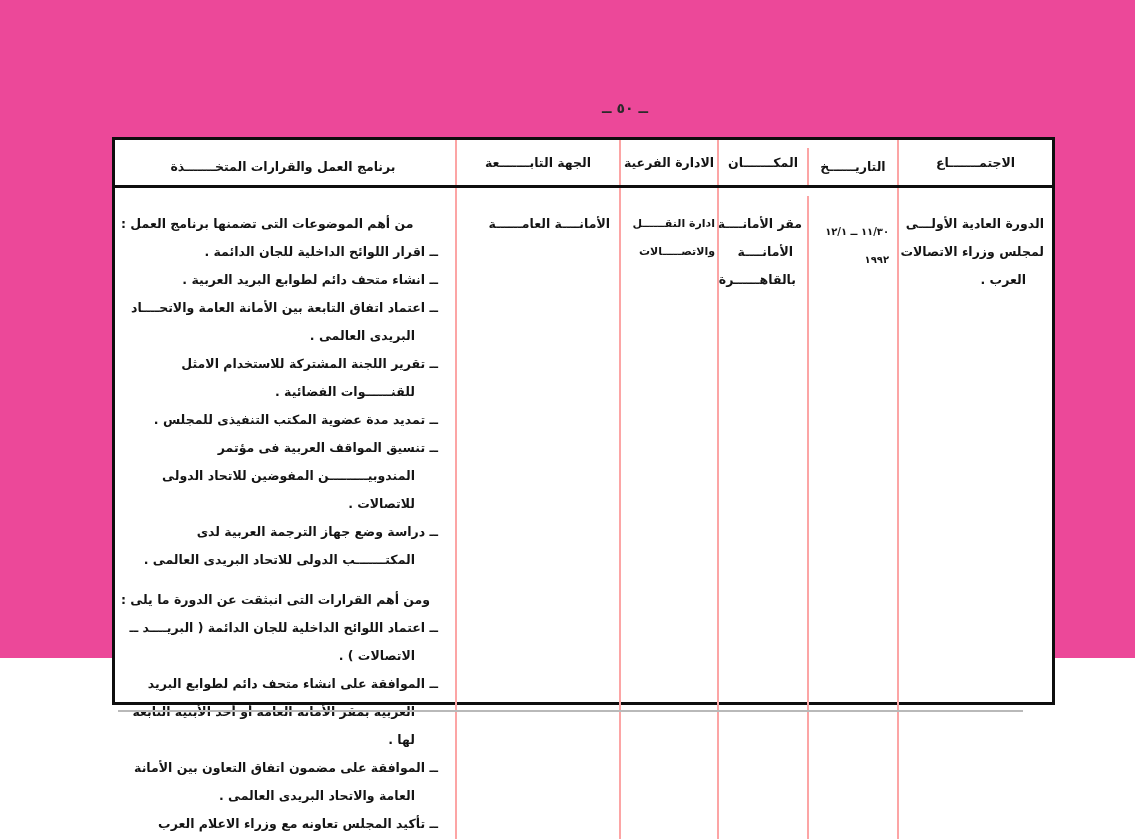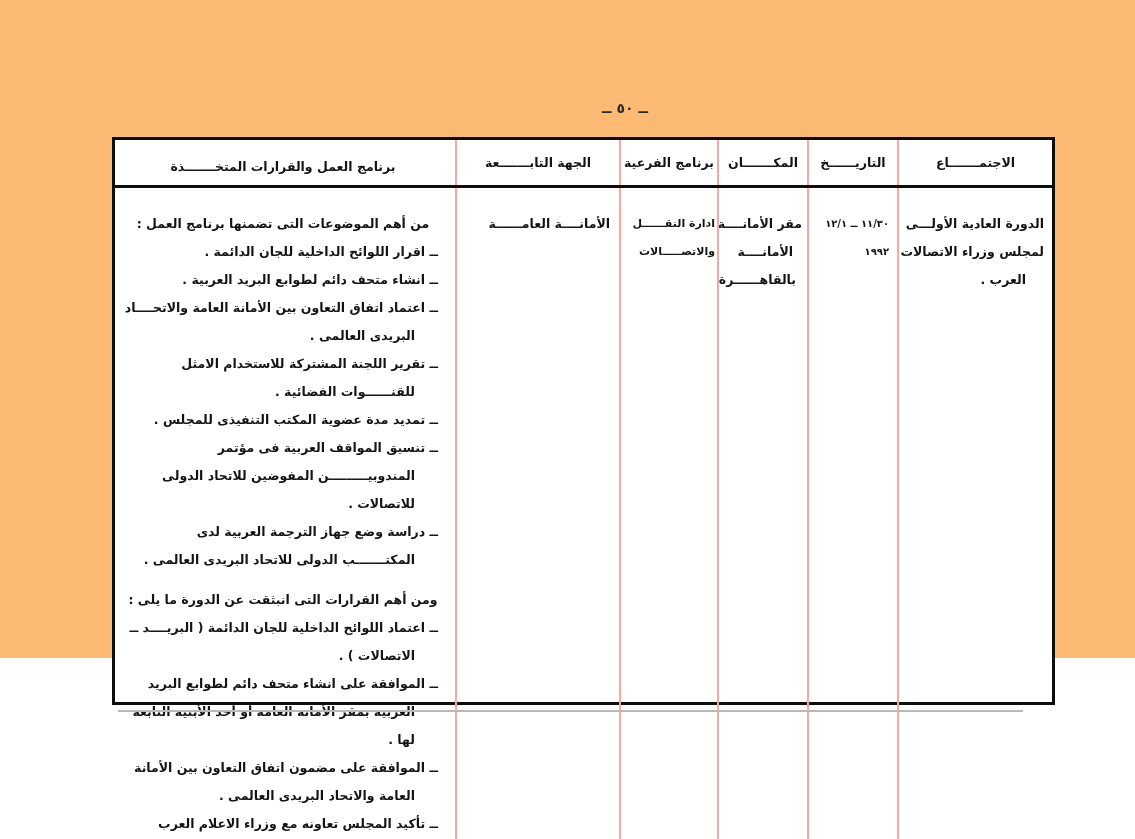--- a/index.html
+++ b/index.html
@@ -1,39 +1,39 @@
 <!DOCTYPE html>
 <html lang="ar"><head>
 <meta charset="utf-8">
 <style>
   * { margin:0; padding:0; box-sizing:border-box; }
   html,body { width:1135px; height:839px; background:#ffffff; overflow:hidden;
               font-family:"DejaVu Sans", sans-serif; color:#141414; }
-  .page { position:relative; width:1135px; height:658px; background:#fdba74; }
+  .page { position:relative; width:1135px; height:658px; background:#ec4899; }
 
   .page-number { position:absolute; top:100px; left:575px; width:100px;
                  text-align:center; font-size:14px; font-weight:bold;
                  letter-spacing:2px; color:#2a2a2a; }
 
   .doc-table { position:absolute; top:137px; left:112px; width:943px; height:568px;
                border:3px solid #0e0e0e; direction:rtl;
                display:flex; flex-direction:column; background:#fff; }
 
   .scan-shadow { position:absolute; top:710px; left:118px; width:905px; height:2px;
                  background:#b9b9b9; }
 
   .t-row { display:flex; width:100%; }
   .header-row { height:48px; border-bottom:3px solid #0e0e0e; }
   .body-row { flex:1 1 auto; }
 
   .cell { flex:0 0 auto; }
   .t-row .cell:not(:last-child) { border-left:2px solid #fca5a5; }
 
   .col-meeting { width:155px; }
-  .col-date    { width:90px;  }
+  .col-date    { width:90px;margin-top:8px;  }
   .col-place   { width:90px;  }
   .col-dept    { width:98px;  }
   .col-entity  { width:164px; }
   .col-program { flex:1 1 auto; }
 
   .header-row .cell { display:flex; align-items:center; justify-content:center;
                       font-size:12.5px; font-weight:bold; white-space:nowrap;
                       overflow:hidden; }
 
   .body-row .cell { padding-top:22px; font-size:12.5px; font-weight:bold;
@@ -48,39 +48,39 @@
 
   .col-place .line { padding-right:5px; }
   .col-place .line:nth-child(2) { padding-right:14px; }
   .col-place .line:nth-child(3) { padding-right:11px; }
 
   .col-dept .line { padding-right:2px; padding-left:2px; font-size:11px; }
 
   .col-entity .line { padding-right:9px; }
 
   .col-program { padding:22px 10px 14px 6px; }
-  .program-intro { text-align:center; line-height:28px; }
+  .program-intro { text-align:left; line-height:28px; }
   .program-intro-2 { margin-top:12px; }
   .program-item { text-align:right; line-height:28px;
                   padding-right:30px; text-indent:-23px; }
 </style>
 </head>
 <body>
 
 <div class="page">
 
   <div class="page-number">ــ ٥٠ ــ</div>
 
   <div class="doc-table" dir="rtl">
 
     <div class="t-row header-row">
       <div class="cell col-meeting">الاجتمـــــــاع</div>
       <div class="cell col-date">التاريــــــخ</div>
       <div class="cell col-place">المكـــــــان</div>
-      <div class="cell col-dept">برنامج الفرعية</div>
+      <div class="cell col-dept">الادارة الفرعية</div>
       <div class="cell col-entity">الجهة التابـــــــعة</div>
       <div class="cell col-program">برنامج العمل والقرارات المتخـــــــذة</div>
     </div>
 
     <div class="t-row body-row">
 
       <div class="cell col-meeting">
         <div class="line">الدورة العادية الأولـــى</div>
         <div class="line">لمجلس وزراء الاتصالات</div>
         <div class="line">العرب .</div>
@@ -103,21 +103,21 @@
       </div>
 
       <div class="cell col-entity">
         <div class="line">الأمانــــة العامــــــة</div>
       </div>
 
       <div class="cell col-program">
         <div class="program-intro">من أهم الموضوعات التى تضمنها برنامج العمل :</div>
         <div class="program-item">ــ اقرار اللوائح الداخلية للجان الدائمة .</div>
         <div class="program-item">ــ انشاء متحف دائم لطوابع البريد العربية .</div>
-        <div class="program-item">ــ اعتماد اتفاق التعاون بين الأمانة العامة والاتحــــاد البريدى العالمى .</div>
+        <div class="program-item">ــ اعتماد اتفاق التابعة بين الأمانة العامة والاتحــــاد البريدى العالمى .</div>
         <div class="program-item">ــ تقرير اللجنة المشتركة للاستخدام الامثل للقنــــــوات الفضائية .</div>
         <div class="program-item">ــ تمديد مدة عضوية المكتب التنفيذى للمجلس .</div>
         <div class="program-item">ــ تنسيق المواقف العربية فى مؤتمر المندوبيـــــــــن المفوضين للاتحاد الدولى للاتصالات .</div>
         <div class="program-item">ــ دراسة وضع جهاز الترجمة العربية لدى المكتـــــــب الدولى للاتحاد البريدى العالمى .</div>
         <div class="program-intro program-intro-2">ومن أهم القرارات التى انبثقت عن الدورة ما يلى :</div>
         <div class="program-item">ــ اعتماد اللوائح الداخلية للجان الدائمة ( البريــــد ــ الاتصالات ) .</div>
         <div class="program-item">ــ الموافقة على انشاء متحف دائم لطوابع البريد العربية بمقر الأمانة العامة أو أحد الأبنية التابعة لها .</div>
         <div class="program-item">ــ الموافقة على مضمون اتفاق التعاون بين الأمانة العامة والاتحاد البريدى العالمى .</div>
         <div class="program-item">ــ تأكيد المجلس تعاونه مع وزراء الاعلام العرب فـــــــى الاستخدام الأمثل للشبكة الفضائية العربية .</div>
       </div>

